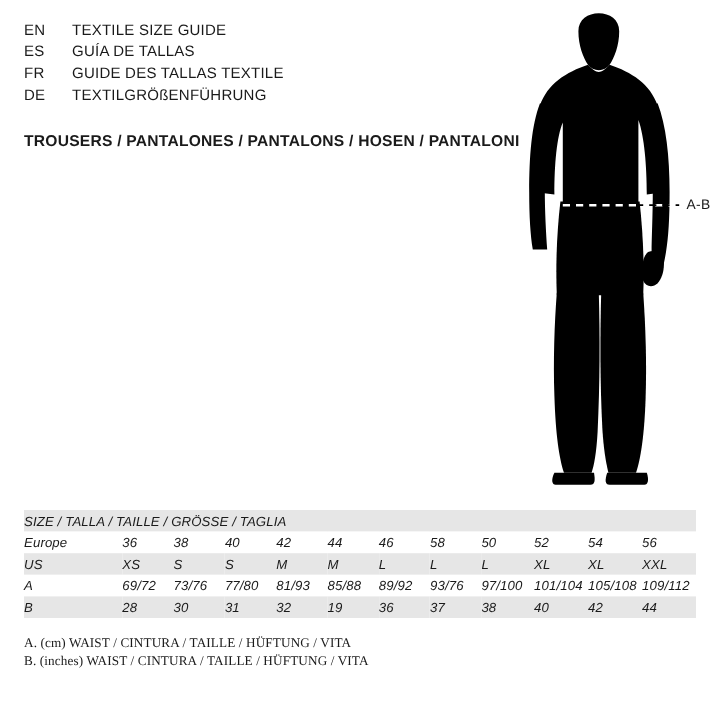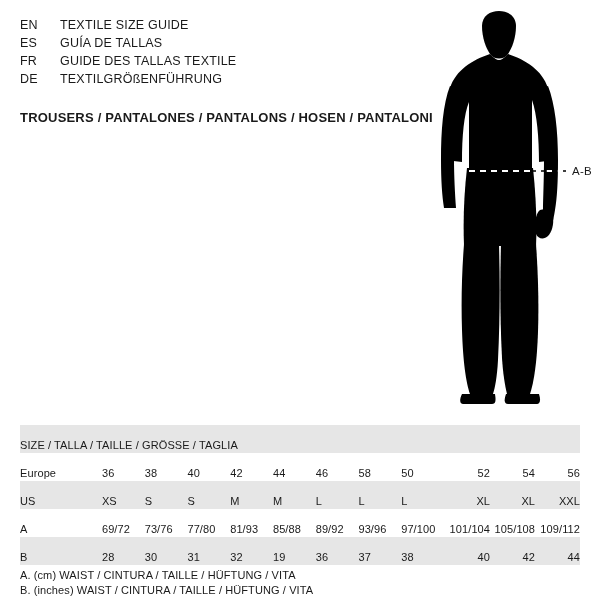--- a/index.html
+++ b/index.html
@@ -77,38 +77,40 @@
     font-weight: bold;
     letter-spacing: 0.2px;
     margin-bottom: 7px;
   }
   table.size-table {
     border-collapse: collapse;
     width: 560px;
     font-size: 11px;
   }
   table.size-table td {
-    padding: 14px 0 2px 0;
+    padding: 4px 0 2px 0;
     white-space: nowrap;
     letter-spacing: 0.1px;
+    font-style: italic;
   }
   tr.row-shaded td { background: #e6e6e6; }
   tr.row-plain td { background: #ffffff; }
   td.label-col {
     width: 92px;
     padding-left: 3px;
   }
   td.val { width: 46px; }
-  td.val.wide { width: 46px; text-align: right; }
+  td.val.wide { width: 46px; }
 
   .footnotes {
-    margin-top: 3px;
+    margin-top: 14px;
     font-size: 11px;
     line-height: 15px;
     letter-spacing: 0.1px;
+    font-family: Liberation Serif, serif;
   }
 </style>
 </head>
 <body>
 
 <div class="lang-block">
   <div class="lang-row">
     <span class="lang-code">EN</span>
     <span class="lang-text">TEXTILE SIZE GUIDE</span>
   </div>
@@ -194,21 +196,21 @@
       </tr>
 
       <tr class="row-plain">
         <td class="label-col">A</td>
         <td class="val">69/72</td>
         <td class="val">73/76</td>
         <td class="val">77/80</td>
         <td class="val">81/93</td>
         <td class="val">85/88</td>
         <td class="val">89/92</td>
-        <td class="val">93/96</td>
+        <td class="val">93/76</td>
         <td class="val">97/100</td>
         <td class="val wide">101/104</td>
         <td class="val wide">105/108</td>
         <td class="val wide">109/112</td>
       </tr>
 
       <tr class="row-shaded">
         <td class="label-col">B</td>
         <td class="val">28</td>
         <td class="val">30</td>

